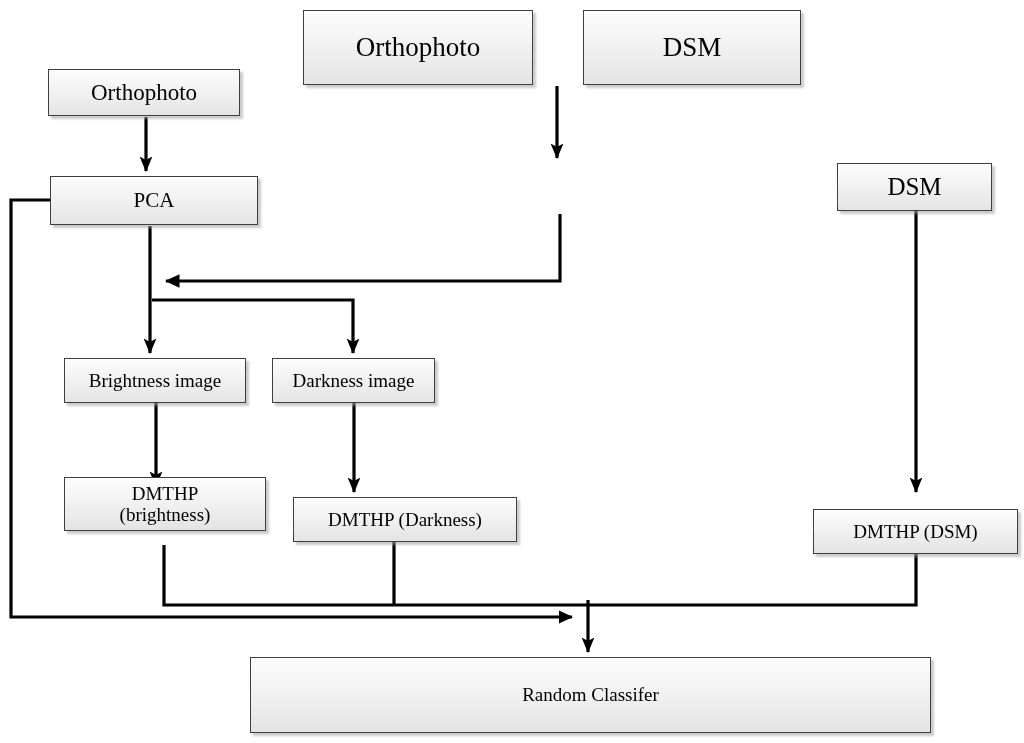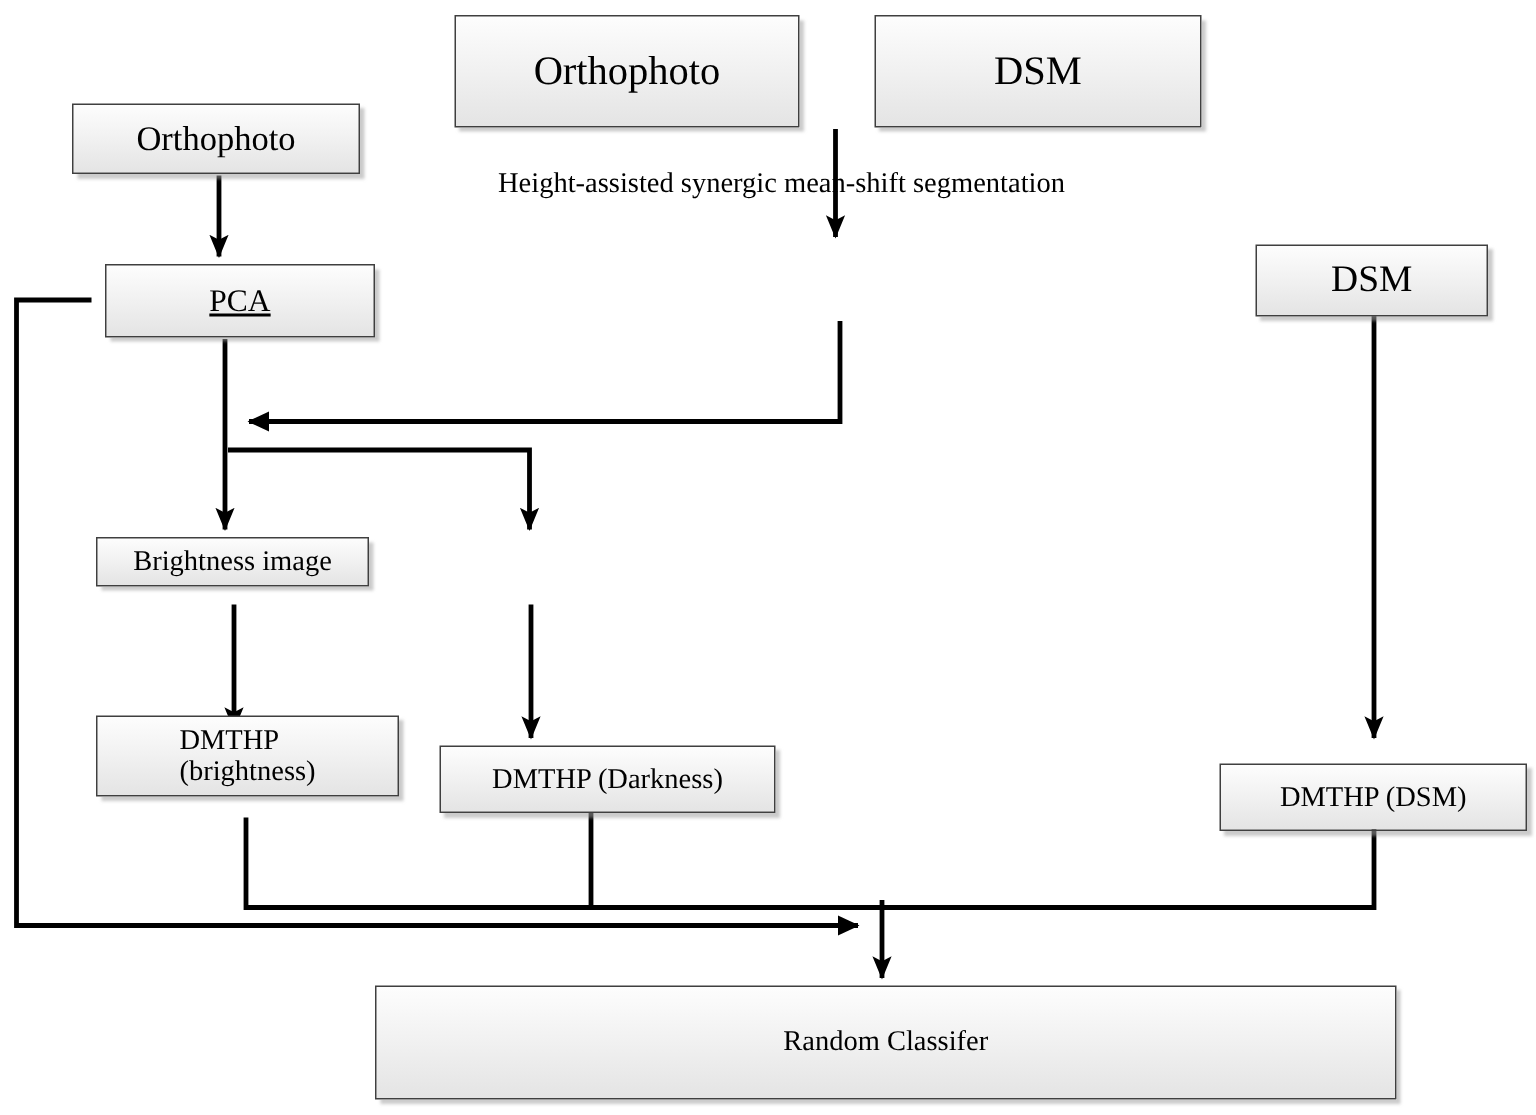--- a/index.html
+++ b/index.html
@@ -18,20 +18,21 @@
   }
   .node {
     position: absolute;
     box-sizing: border-box;
     border: 1.6px solid #3f3f3f;
     background: linear-gradient(to bottom, #fdfdfd 0%, #f2f2f2 45%, #e4e4e4 100%);
     box-shadow: 3px 3px 2px rgba(160,160,160,0.55);
     display: flex;
     align-items: center;
     justify-content: center;
+    text-align: center;
     color: #000000;
     line-height: 1.12;
     z-index: 5;
     user-select: none;
   }
   .node .lbl {
     display: block;
     padding: 0 4px;
     white-space: pre-line;
   }
@@ -108,46 +109,48 @@
   </div>
 
   <div class="node" style="left:583px; top:10px; width:218px; height:75px; font-size:27px;">
     <span class="lbl">DSM</span>
   </div>
 
   <div class="node" style="left:48px; top:69px; width:192px; height:47px; font-size:23px;">
     <span class="lbl">Orthophoto</span>
   </div>
 
-  <div class="node" style="left:70px; top:176px; width:180px; height:49px; font-size:21px;text-decoration:underline;">
+  <div class="node" style="left:50px; top:176px; width:208px; height:49px; font-size:21px;">
     <span class="lbl">PCA</span>
   </div>
 
 
   <div class="node" style="left:837px; top:163px; width:155px; height:48px; font-size:25px;">
     <span class="lbl">DSM</span>
   </div>
 
-  <div class="node" style="left:64px; top:358px; width:182px; height:33px; font-size:19px;">
+  <div class="node" style="left:64px; top:358px; width:182px; height:45px; font-size:19px;">
     <span class="lbl">Brightness image</span>
   </div>
 
+  <div class="node" style="left:272px; top:358px; width:163px; height:45px; font-size:19px;">
+    <span class="lbl">Darkness image</span>
+  </div>
 
   <div class="node" style="left:64px; top:477px; width:202px; height:54px; font-size:19px;">
     <span class="lbl">DMTHP
 (brightness)</span>
   </div>
 
   <div class="node" style="left:293px; top:497px; width:224px; height:45px; font-size:19px;">
     <span class="lbl">DMTHP (Darkness)</span>
   </div>
 
   <div class="node" style="left:813px; top:497px; width:205px; height:45px; font-size:19px;margin-top:12px;">
     <span class="lbl">DMTHP (DSM)</span>
   </div>
 
   <div class="node" style="left:250px; top:657px; width:681px; height:76px; font-size:19px;">
     <span class="lbl">Random Classifer</span>
   </div>
 
-  <div class="free-label" style="left:332px; top:112px; font-size:19px;">Height-assisted synergic mean-shift segmentation</div>
 
 </div>
 
 </body></html>

